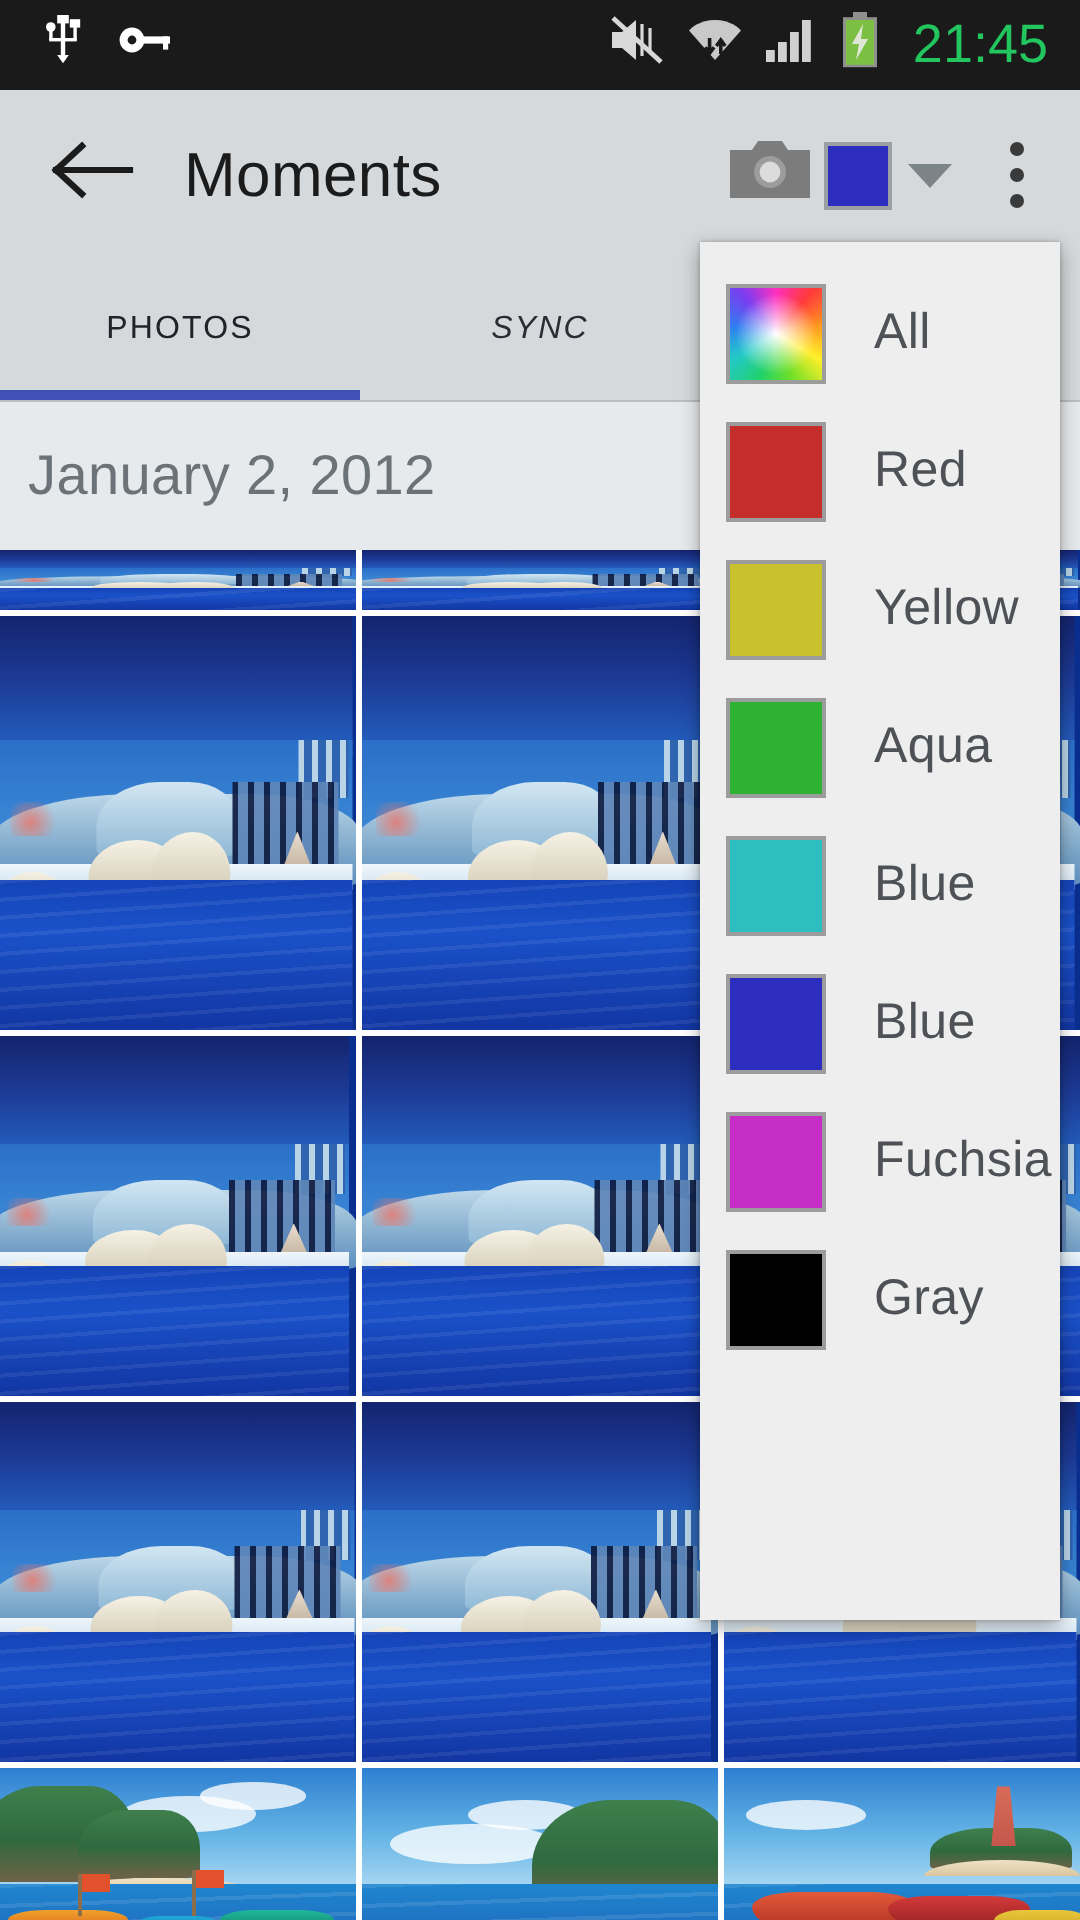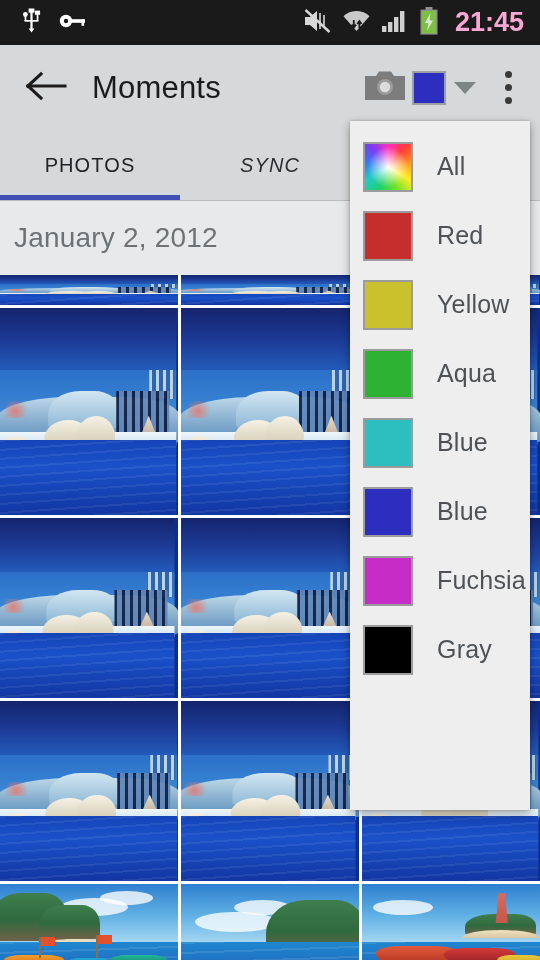--- a/index.html
+++ b/index.html
@@ -12,21 +12,21 @@
   #app { position:relative; width:540px; height:960px; overflow:hidden; }
 
   
   .statusbar {
     position:absolute; top:0; left:0; width:540px; height:45px;
     background:#1a1a1a; color:#e8e8e8;
     display:flex; align-items:center;
   }
   .sb-left { display:flex; align-items:center; gap:18px; padding-left:22px; flex:1; }
   .sb-right { display:flex; align-items:center; gap:11px; padding-right:16px; }
-  .sb-time { font-size:27px; letter-spacing:0px; color:#f9a8d4; font-weight:700; margin-left:5px; }
+  .sb-time { font-size:27px; letter-spacing:0px; color:#22c55e; font-weight:400; margin-left:5px; }
 
   
   .actionbar {
     position:absolute; top:45px; left:0; width:540px; height:85px;
     background:#d5d9db;
     display:flex; align-items:center;
   }
   .back-btn { width:64px; display:flex; justify-content:center; align-items:center; margin-left:14px; }
   .ab-title { font-size:31px; color:#1b1b1b; margin-left:14px; flex:1; letter-spacing:0.2px; }
   .ab-actions { display:flex; align-items:center; gap:0px; padding-right:10px; }
@@ -39,21 +39,21 @@
            border-top:12px solid #7d8488; margin:0 10px 0 6px; }
   .overflow { width:44px; height:64px; display:flex; flex-direction:column; align-items:center; justify-content:center; gap:6px; }
   .overflow i { display:block; width:7px; height:7px; border-radius:50%; background:#3a3a3a; }
 
   
   .tabs {
     position:absolute; top:130px; left:0; width:540px; height:70px;
     background:#d5d9db; display:flex;
   }
   .tab { width:180px; display:flex; align-items:center; justify-content:center;
-         font-size:20px; letter-spacing:1.1px; color:#20232a; }
+         font-size:16px; letter-spacing:1.1px; color:#20232a; }
   .tab.inactive { color:#2a2d34;font-style:italic; }
   .tab-underline { position:absolute; top:195px; left:0; width:180px; height:6px; background:#3f51b5; }
   .tab-divider { position:absolute; top:200px; left:0; width:540px; height:1px; background:#b9bec1; }
 
   
   .date-header {
     position:absolute; top:201px; left:0; width:540px; height:74px;
     background:#e7eaec; display:flex; align-items:center;
   }
   .date-header span { font-size:28px; color:#6c7378; padding-left:14px; letter-spacing:0.2px; }

